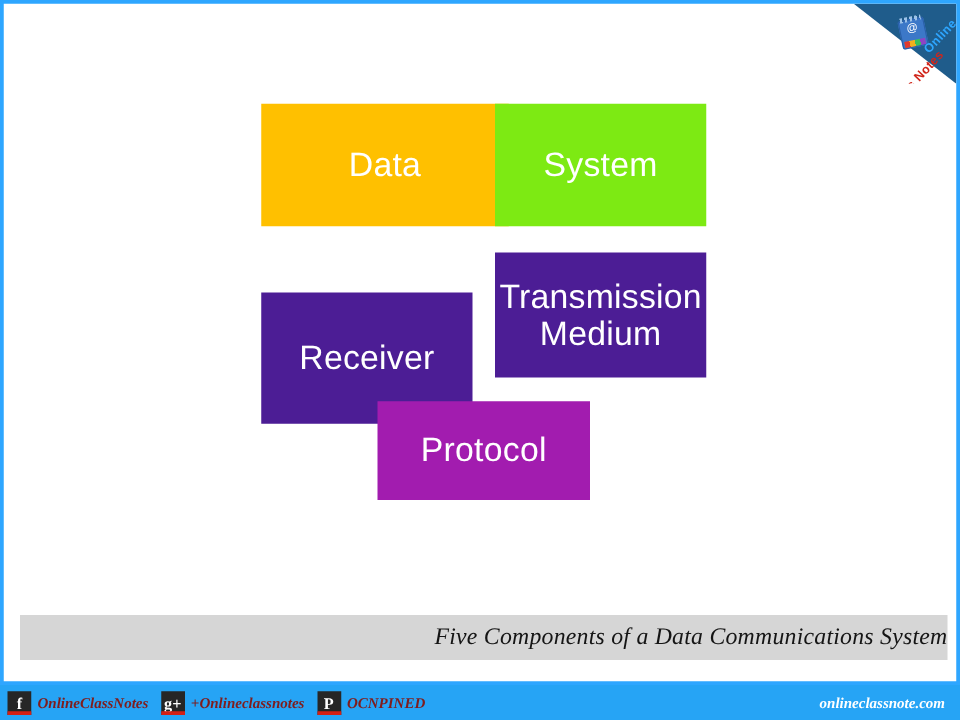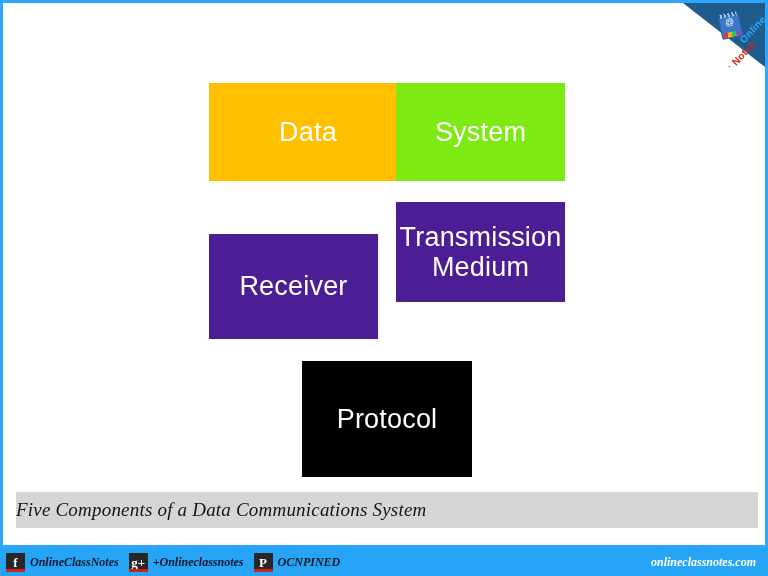--- a/index.html
+++ b/index.html
@@ -109,33 +109,33 @@
     color: #ffffff;
     font-size: 27px;
     line-height: 1.12;
     font-weight: 400;
     letter-spacing: .2px;
   }
   #box-data        { left: 206px; top: 80px;  width: 198px; height: 98px; background: #FFC000; }
   #box-sender      { left: 393px; top: 80px;  width: 169px; height: 98px; background: #7DEA13; }
   #box-receiver    { left: 206px; top: 199px; width: 169px; height: 105px; background: #4c1d95; margin-top: 32px; }
   #box-transmission{ left: 393px; top: 199px; width: 169px; height: 100px; background: #4c1d95; }
-  #box-protocol    { left: 299px; top: 318px; width: 170px; height: 116px; background: #000000; margin-top: 40px; }
+  #box-protocol    { left: 299px; top: 318px; width: 170px; height: 79px; background: #a21caf; }
 
   
   #caption-bar {
     position: absolute;
     left: 13px;
     top: 489px;
     width: 742px;
     height: 36px;
     background: #D6D6D6;
     display: flex;
     align-items: center;
-    justify-content: flex-start;
+    justify-content: flex-end;
   }
   #caption-text {
     font-family: "Liberation Serif", serif;
     font-style: italic;
     font-size: 19px;
     color: #151515;
     letter-spacing: .2px;
   }
 
   
@@ -180,21 +180,21 @@
     position: absolute;
     left: 0; right: 0; bottom: 0;
     height: 3px;
     background: #D32015;
   }
   .social-label {
     font-family: "Liberation Serif", serif;
     font-style: italic;
     font-weight: bold;
     font-size: 12px;
-    color: #0f172a;
+    color: #7f1d1d;
     white-space: nowrap;
   }
   #site-url {
     margin-left: auto;
     margin-right: 12px;
     font-family: "Liberation Serif", serif;
     font-style: italic;
     font-weight: bold;
     font-size: 12px;
     color: #ffffff;
@@ -243,14 +243,14 @@
       <span class="social-label">+Onlineclassnotes</span>
     </div>
 
     <div class="social-item">
       <span class="social-icon">P</span>
       <span class="social-label">OCNPINED</span>
     </div>
 
   </div>
 
-  <div id="site-url">onlineclassnotes.com</div>
+  <div id="site-url">onlineclassnote.com</div>
 </div>
 
 </body></html>

